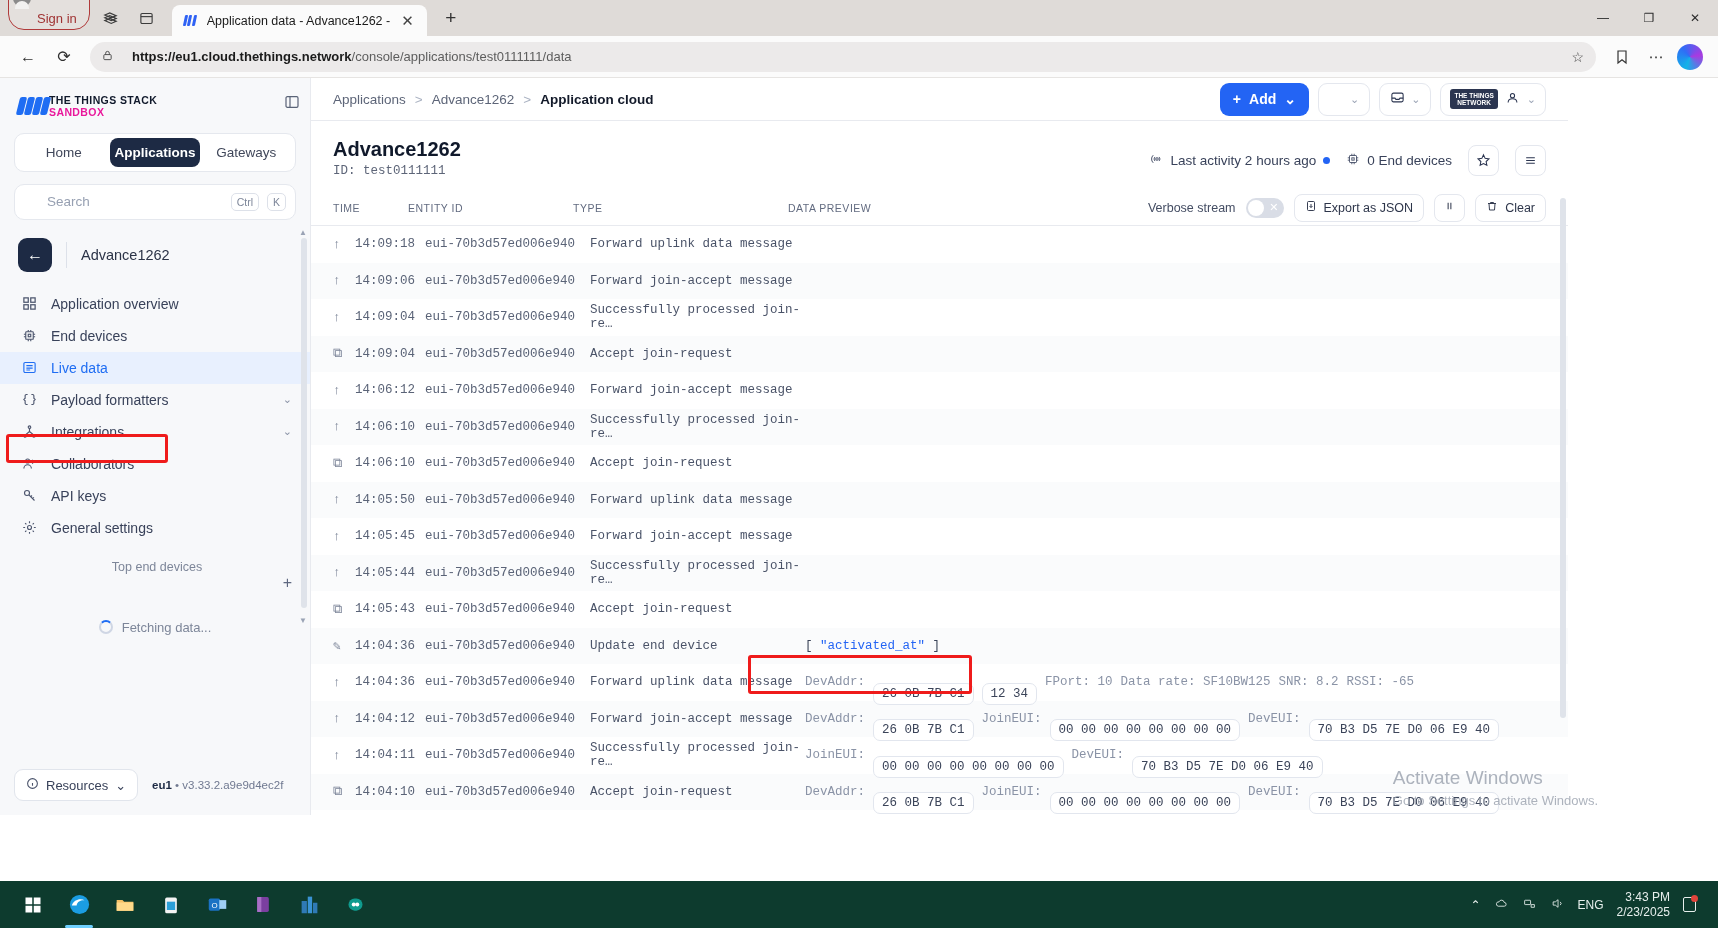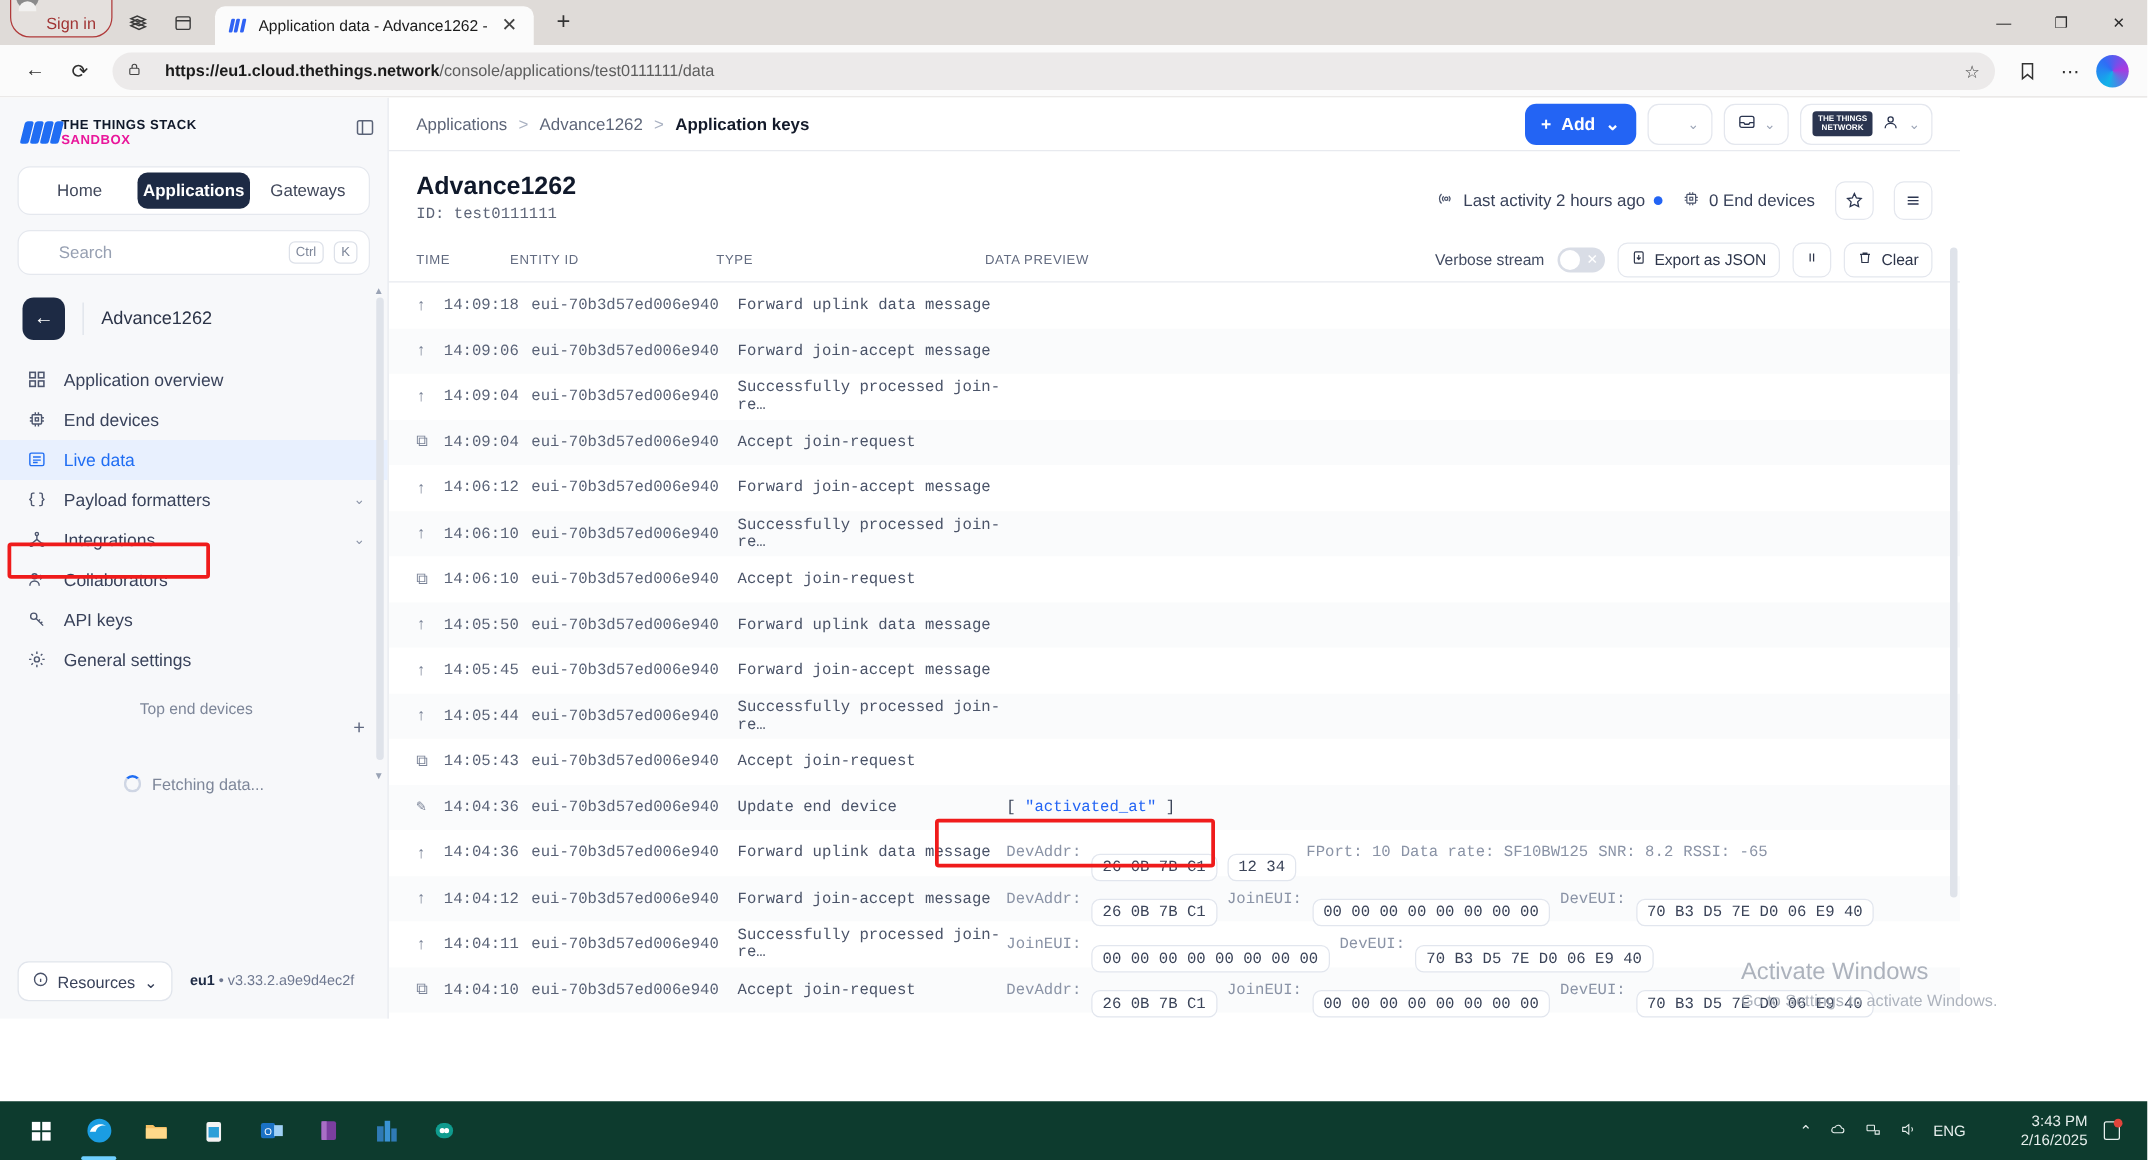--- a/index.html
+++ b/index.html
@@ -173,21 +173,21 @@
   .watermark .w1 { font-size:19px; } .watermark .w2 { font-size:13px; margin-top:4px; }
 
   .taskbar { position:absolute; left:0; bottom:0; width:1718px; height:47px;
      background:#0d3b2e; display:flex; align-items:center; padding:0 10px; }
   .tb-item { width:46px; height:47px; display:flex; align-items:center; justify-content:center;
      position:relative; }
   .tb-item.act::after{content:"";position:absolute;bottom:0;left:9px;right:9px;height:3px;
      background:#6fd0ff;border-radius:2px;}
   .tb-right-area { margin-left:auto; display:flex; align-items:center; gap:13px; color:#e7efed;
      font-size:12px; padding-right:12px; }
-  .clock { text-align:right; line-height:1.25; font-size:12px;margin-left:31px; }
+  .clock { text-align:right; line-height:1.25; font-size:12px; }
   .notif { width:13px; height:15px; border:1.5px solid #e7efed; border-radius:2px; position:relative;}
   .notif::after{content:"";position:absolute;right:-3px;top:-3px;width:7px;height:7px;
      border-radius:50%;background:#e1443b;}
 </style>
 </head>
 <body>
 
 <div class="page">
 
   <div class="chrome-tabstrip">
@@ -414,21 +414,21 @@
       </div>
     </div>
 
     <div class="main">
 
       <div class="crumbs">
         <a href="#">Applications</a>
         <span class="sep">&gt;</span>
         <a href="#">Advance1262</a>
         <span class="sep">&gt;</span>
-        <span class="cur">Application keys</span>
+        <span class="cur">Application cloud</span>
 
         <div class="crumbs-right">
           <div class="add-btn">
             <span>+</span>
             <span>Add</span>
             <span>⌄</span>
           </div>
           <div class="icon-btn">
             <span>
               <svg width="15" height="15" viewBox="0 0 24 24" fill="none" stroke="#2b3burn" stroke-width="1.7">
@@ -754,18 +754,18 @@
             <path d="M15 14h6v5h-6z"></path>
           </svg></span>
       <span>
         <svg width="15" height="13" viewBox="0 0 24 24" fill="none" stroke="#e7efed" stroke-width="1.6">
           <path d="M4 9h4l5-4v14l-5-4H4z"></path>
             <path d="M17 9a4 4 0 010 6"></path>
           </svg></span>
       <span>ENG</span>
       <span class="clock">
         <div>3:43 PM</div>
-        <div>2/16/2025</div>
+        <div>2/23/2025</div>
       </span>
       <span class="notif"></span>
     </div>
   </div>
 </div>
 
 </body></html>

